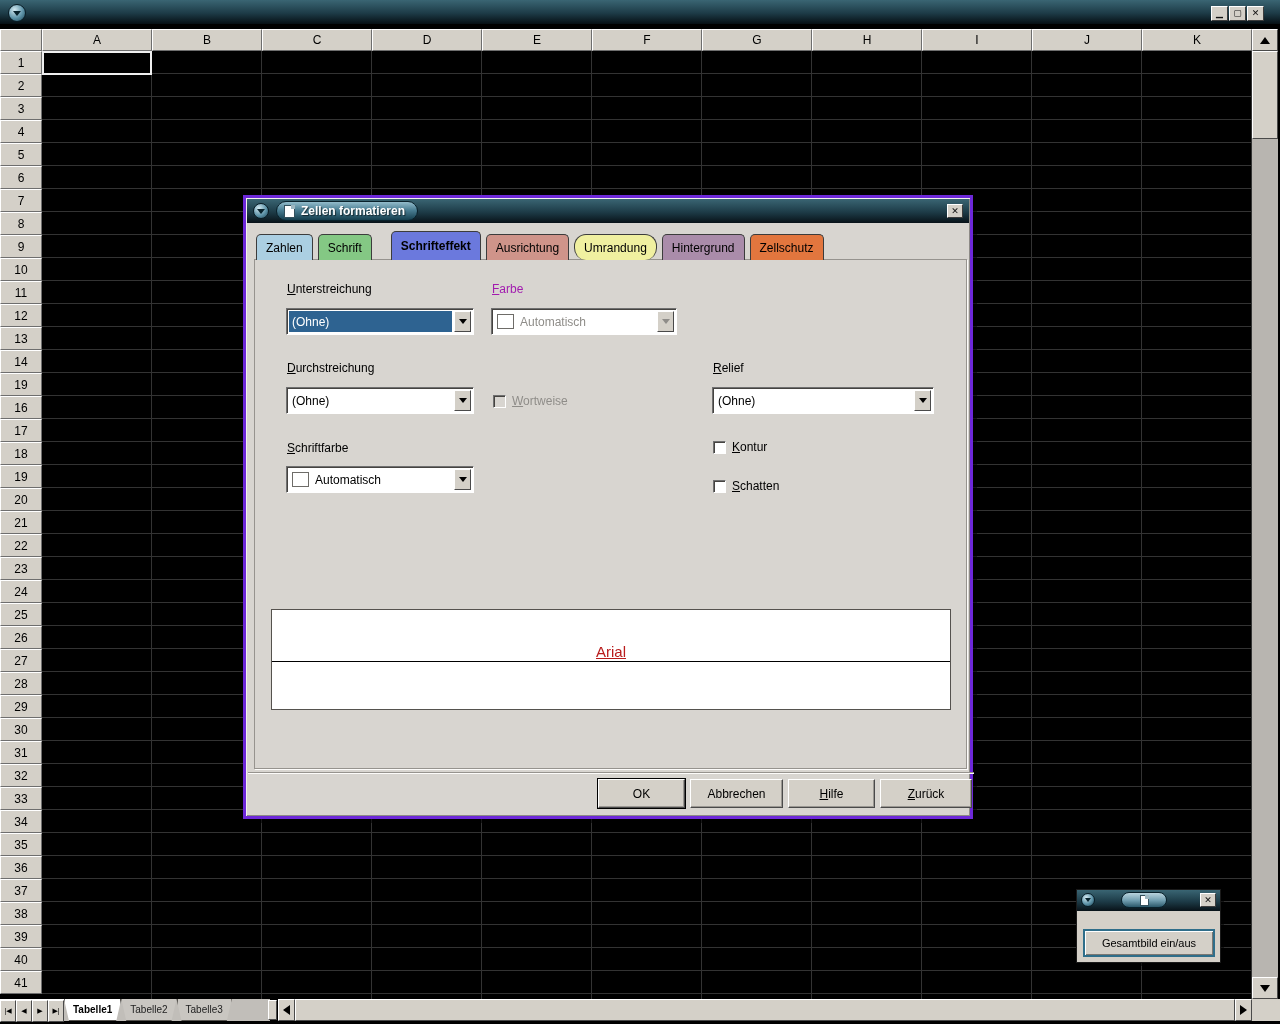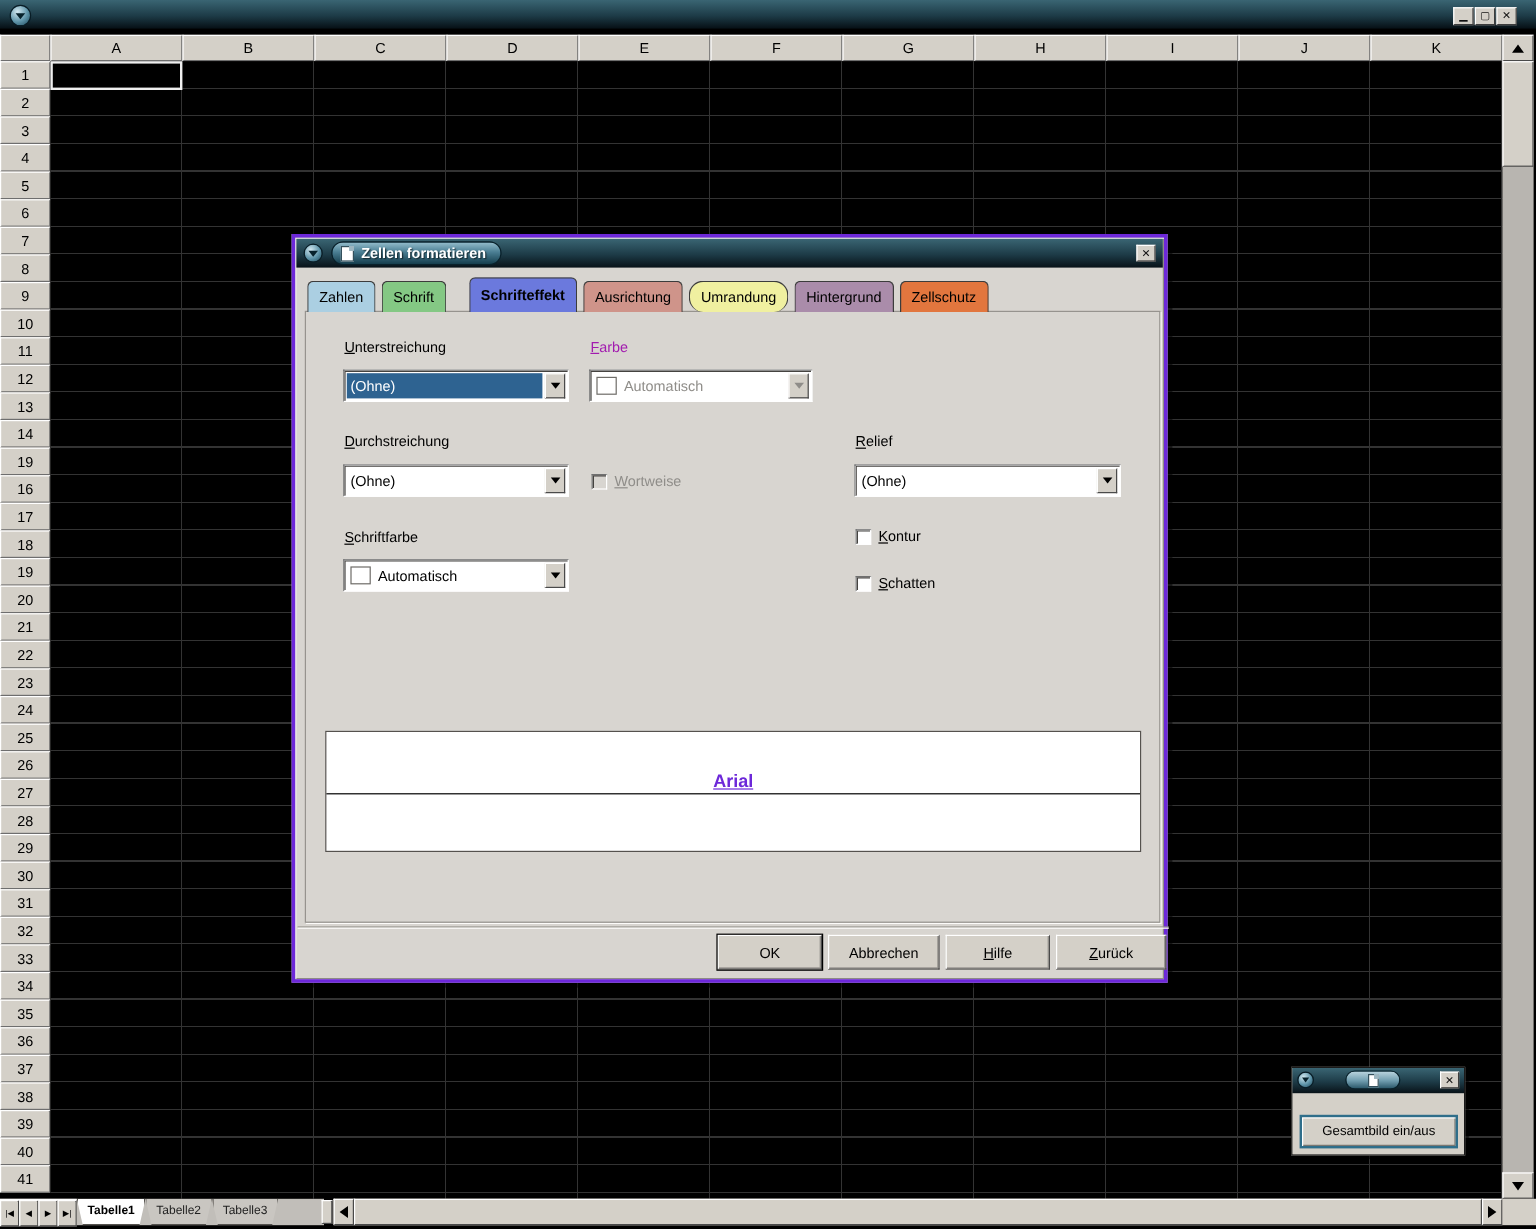--- a/index.html
+++ b/index.html
@@ -123,21 +123,21 @@
   .cb .box { width:13px; height:13px; background:#fff; flex:none;
     border:1px solid; border-color:#707070 #fff #fff #707070; box-shadow:inset 1px 1px 0 #454340; }
   .cb.disabled .box { background:#d8d5d0; }
   .cb .lbl { font-size:12px; color:#000; }
   .cb.disabled .lbl { color:#8f8d89; }
 
   .preview { position:absolute; left:25px; top:411px; width:680px; height:101px; background:#fff;
     border:1px solid #55524e; }
   .preview .baseline { position:absolute; left:0; right:0; top:51px; height:1px; background:#000; }
   .preview .fname { position:absolute; left:0; right:0; top:33px; text-align:center;
-    font-weight:bold; font-size:15px; color:#6d28d9; text-decoration:underline; }
+    font-weight:normal; font-size:15px; color:#b91c1c; text-decoration:underline; }
 
   .dlg-sep { position:absolute; left:2px; top:574px; width:726px; height:2px;
     border-top:1px solid #96938e; border-bottom:1px solid #fdfcfa; }
   #dlgButtons { position:absolute; left:352px; top:581px; display:flex; gap:5px; }
   .pbtn { height:29px; background:#d4d0c8; font-size:12px; color:#000;
     display:flex; align-items:center; justify-content:center;
     border:1px solid; border-color:#fff #4a4a4a #4a4a4a #fff;
     box-shadow:inset -1px -1px 0 #9a9792; }
   .pbtn.default { outline:1px solid #000; }
   .pbtn u { text-decoration:underline; }

